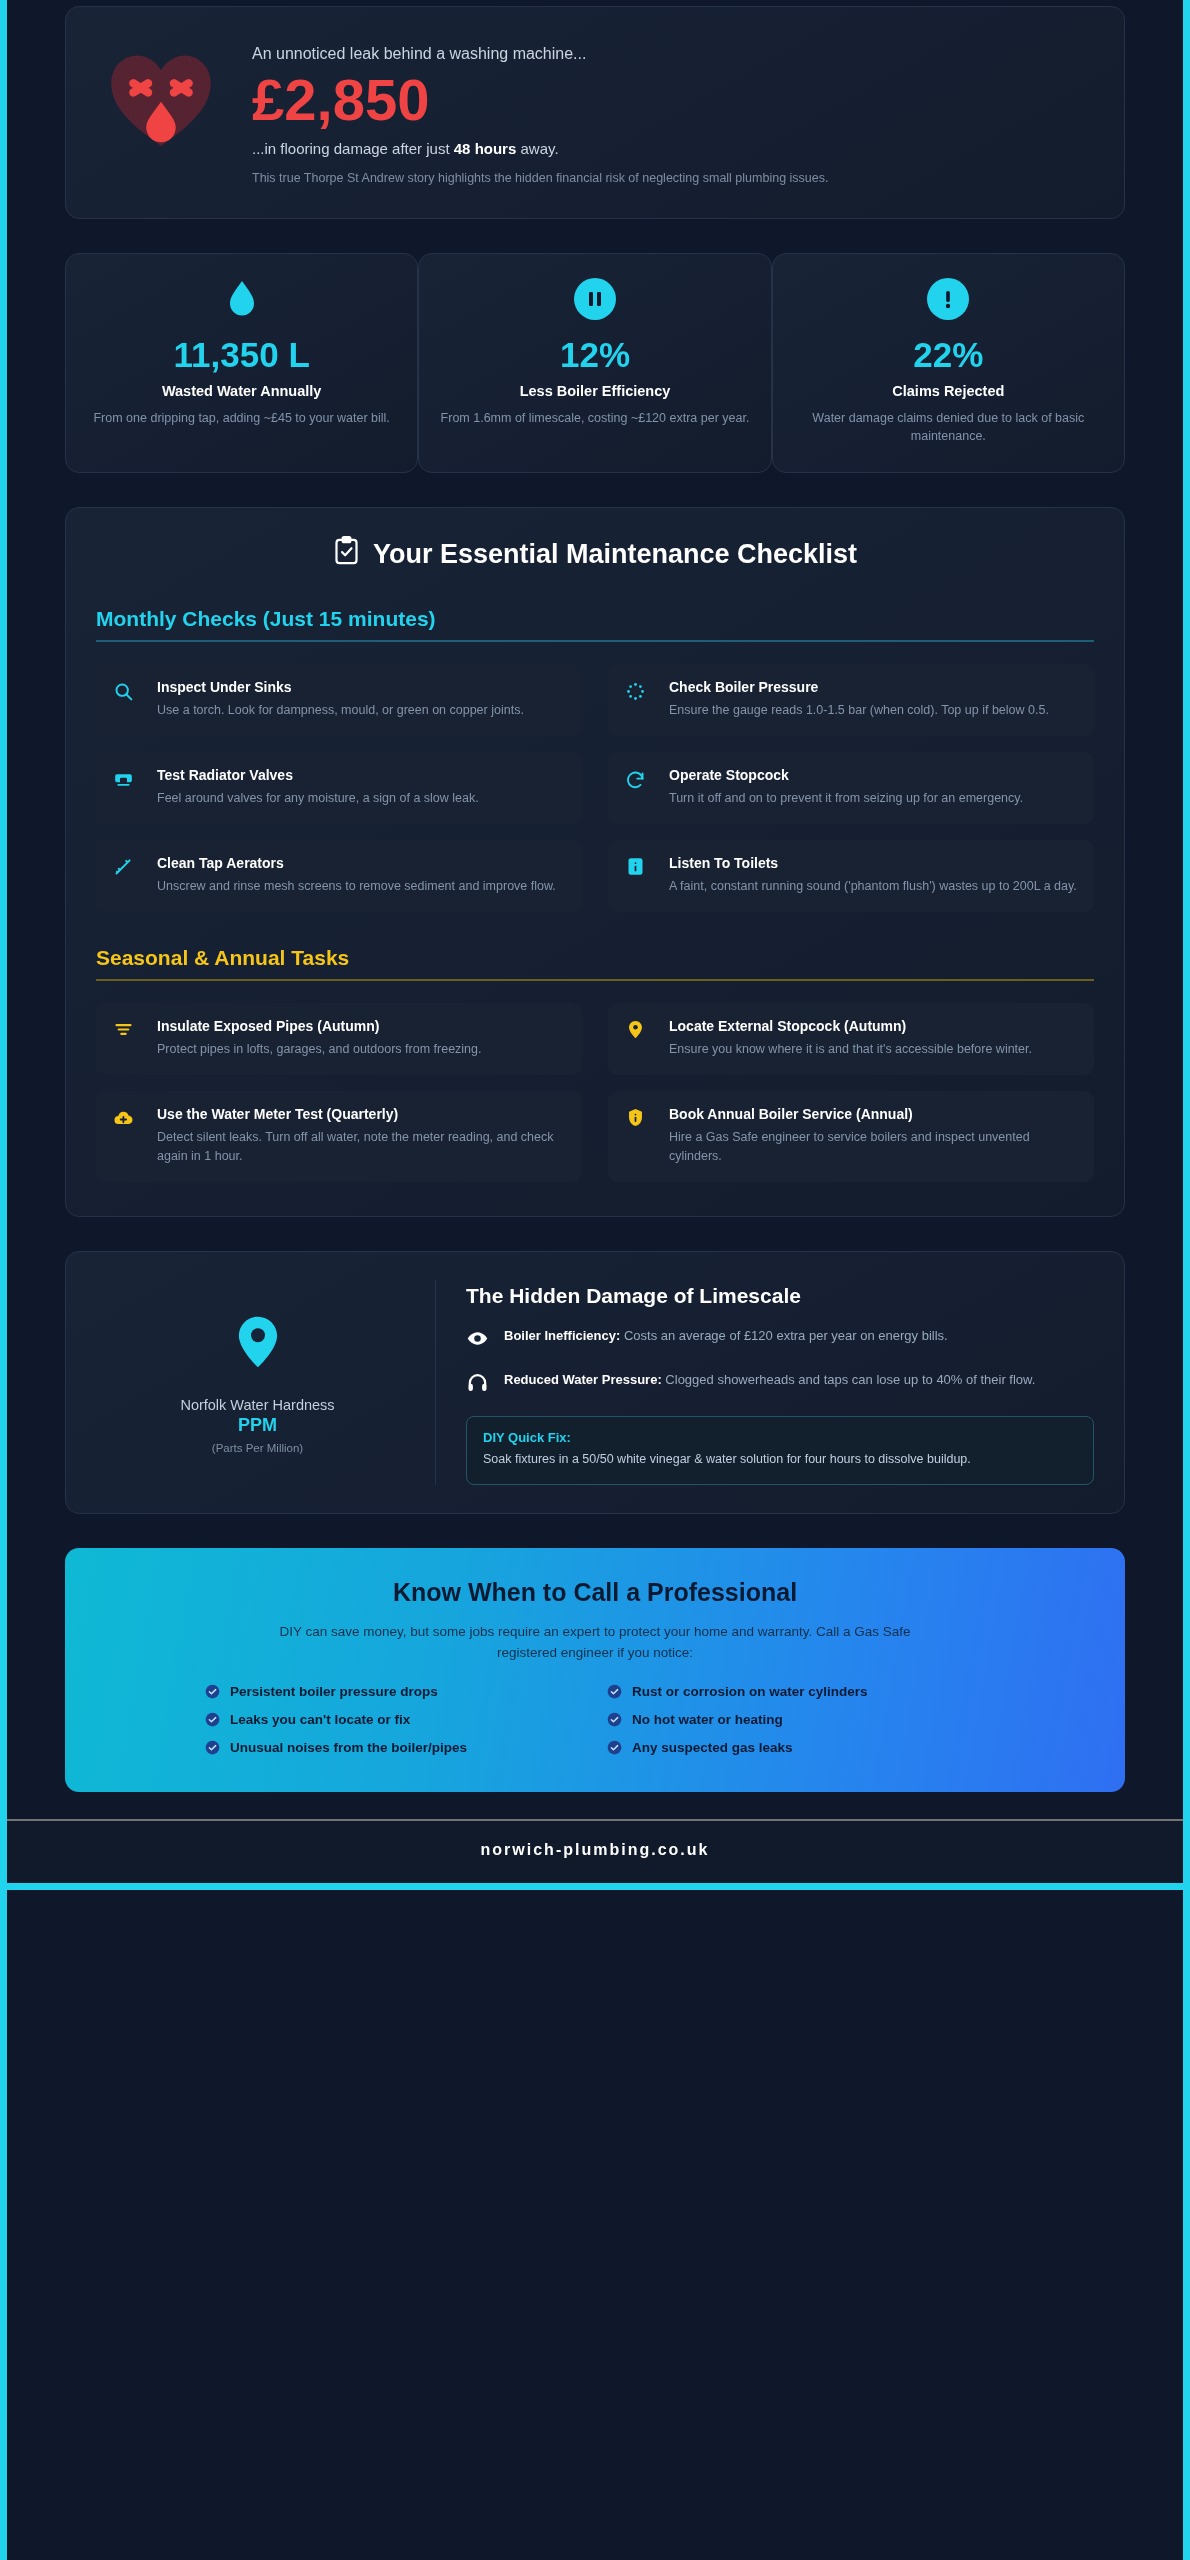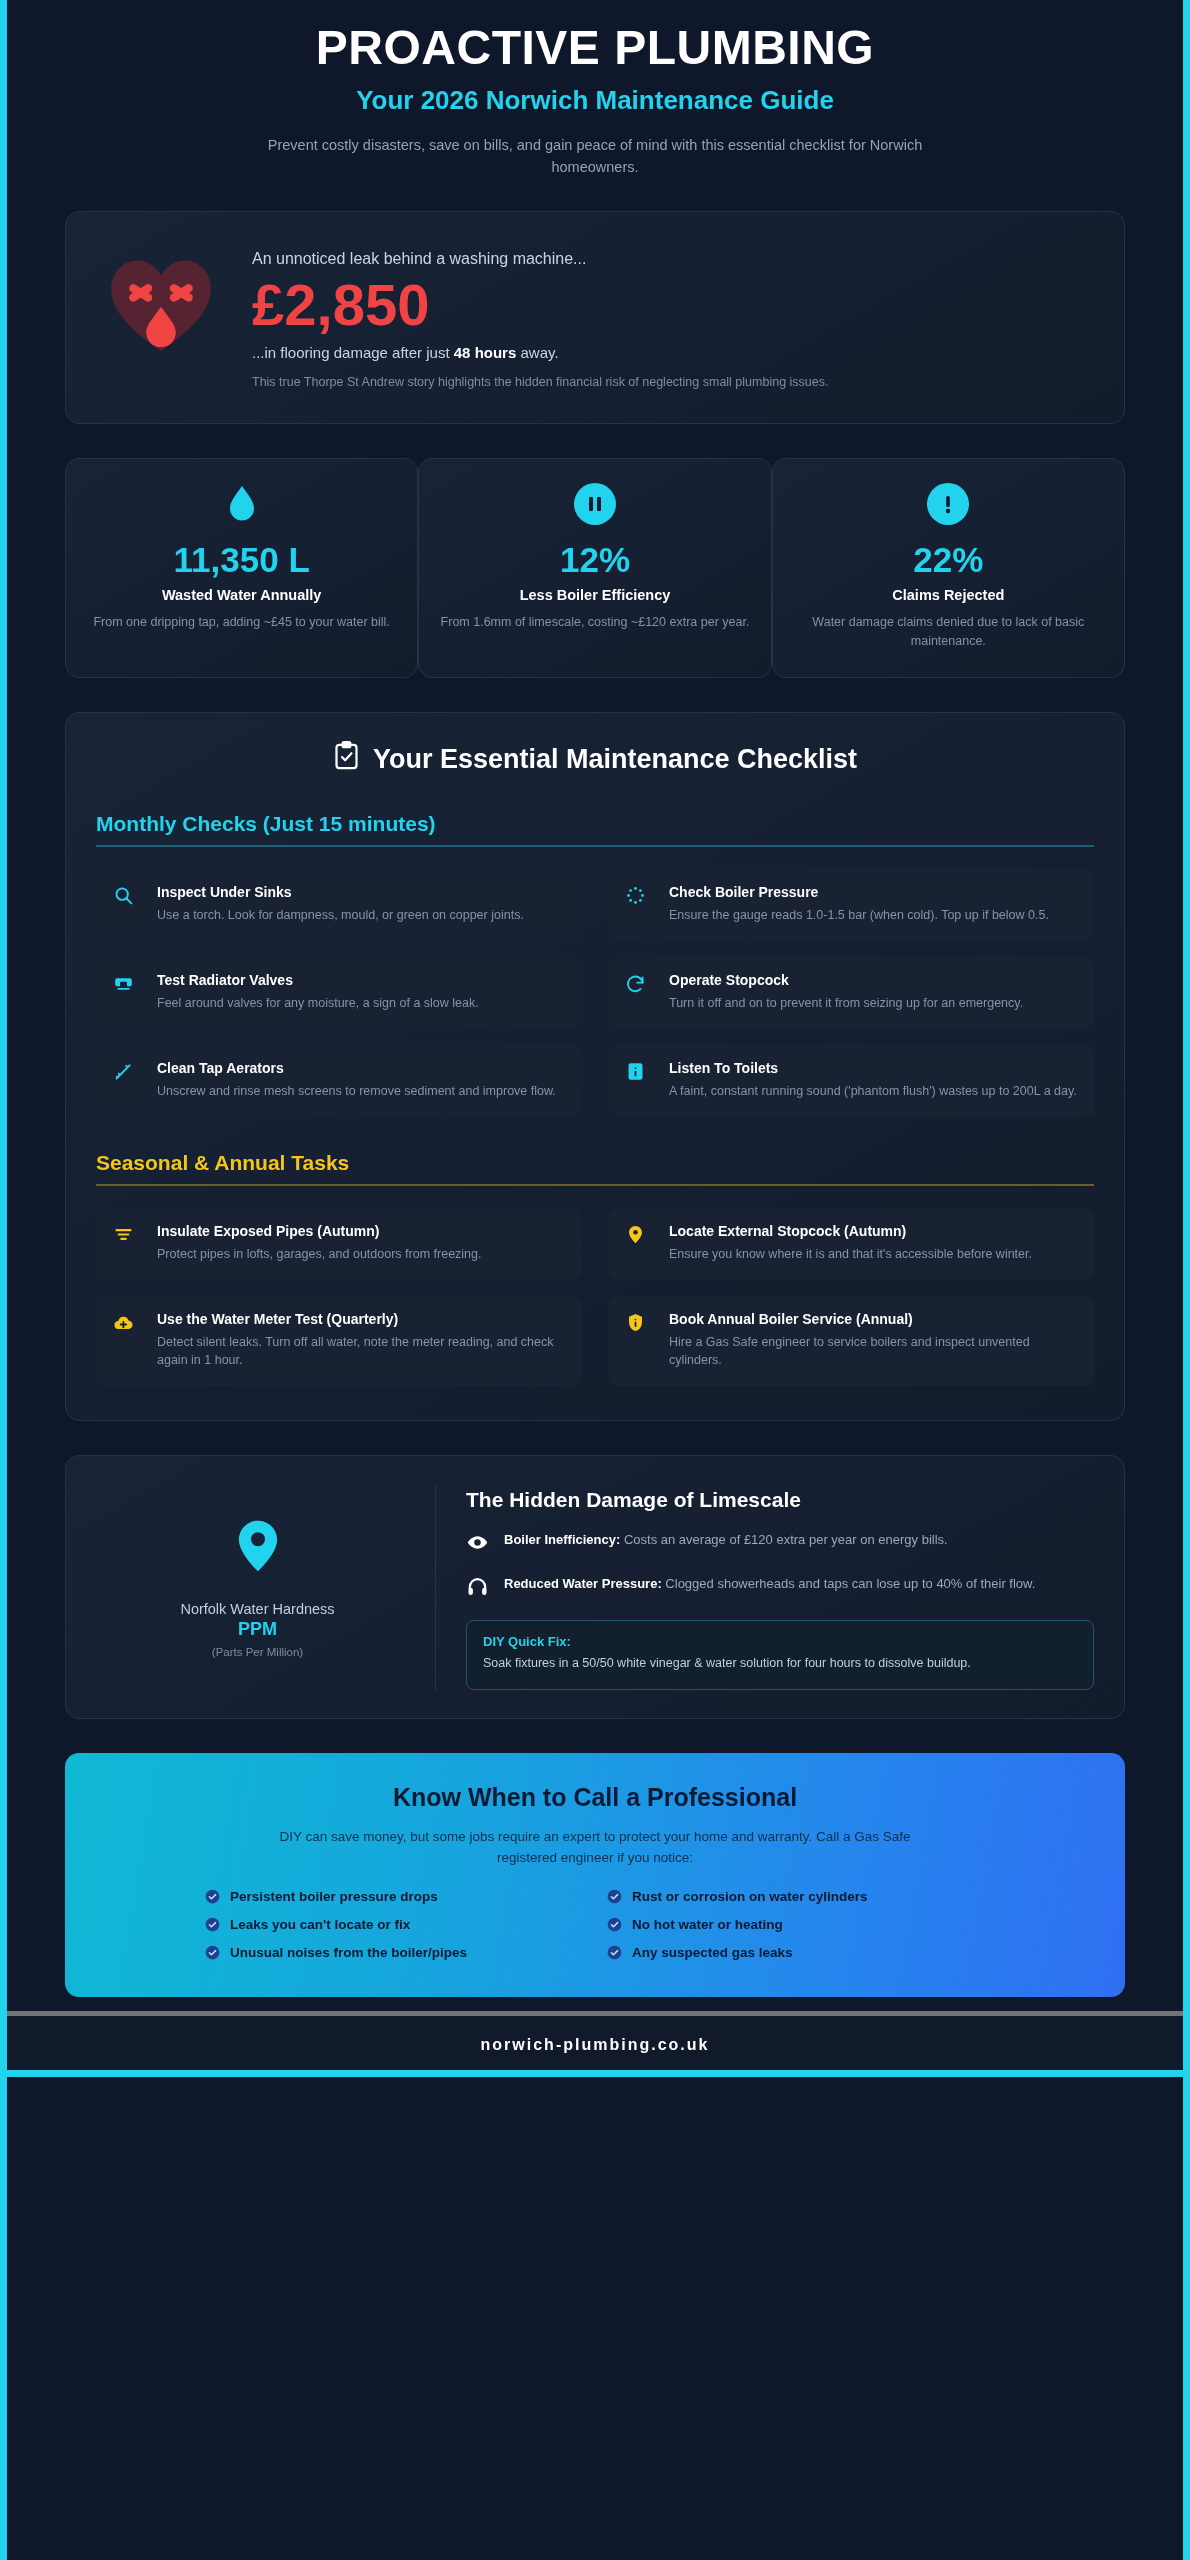--- a/index.html
+++ b/index.html
@@ -286,48 +286,43 @@
     display: flex;
     gap: 10px;
     font-size: 13.5px;
     font-weight: 700;
     color: #0b1a33;
     text-align: left;
   }
 
   
   .footer {
-    margin-top: 14px;
+    margin-top: 27px;
     background: #111a2b;
-    border-top: 5px solid #737373;
-    padding: 20px 0 16px;
+    border-top: 2px solid #737373;
+    padding: 20px 0 24px;
     text-align: center;
   }
   .footer span {
     font-size: 16px;
     font-weight: 700;
     color: #ffffff;
     letter-spacing: 2px;
   }
   .bottom-rule {
     height: 7px;
     background: #22d3ee;
   }
 </style>
 </head>
 <body>
 
 <div class="page">
   <div class="inner">
 
-    <div class="header">
-      <h1>PROACTIVE PLUMBING</h1>
-      <h2>Your 2026 Norwich Maintenance Guide</h2>
-      <p>Prevent costly disasters, save on bills, and gain peace of mind with this essential checklist for Norwich homeowners.</p>
-    </div>
 
     <div class="card disaster">
       <div class="disaster-icon">
         <svg width="118" height="118" viewBox="0 0 64 64">
           <path d="M32 58C18 48 5 38 5 24 5 15 12 9 19 9c5 0 10 3 13 8 3-5 8-8 13-8 7 0 14 6 14 15 0 14-13 24-27 34z" fill="#8a2430" opacity="0.55"></path>
           <path d="M17 24 l8 5 M25 24 l-8 5" stroke="#f04444" stroke-width="4.5" stroke-linecap="round" fill="none"></path>
           <path d="M39 24 l8 5 M47 24 l-8 5" stroke="#f04444" stroke-width="4.5" stroke-linecap="round" fill="none"></path>
           <path d="M32 34c5 7 8 10 8 14a8 8 0 0 1-16 0c0-4 3-7 8-14z" fill="#f04444"></path>
         </svg>
       </div>

